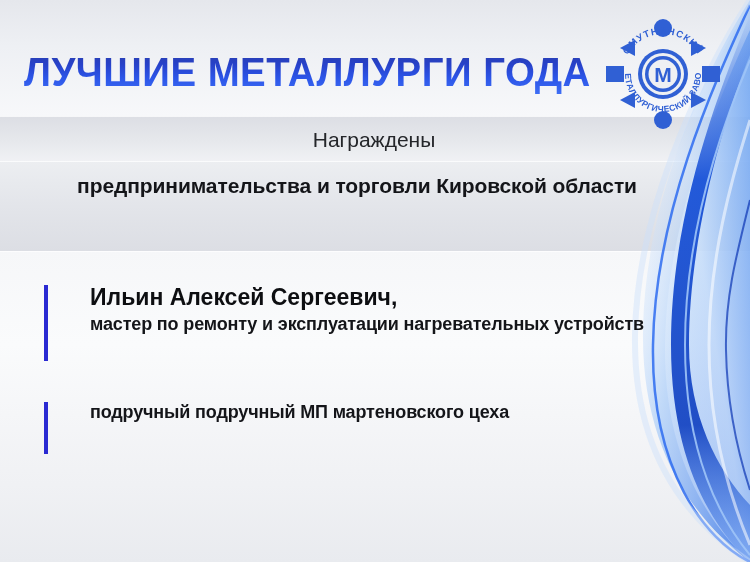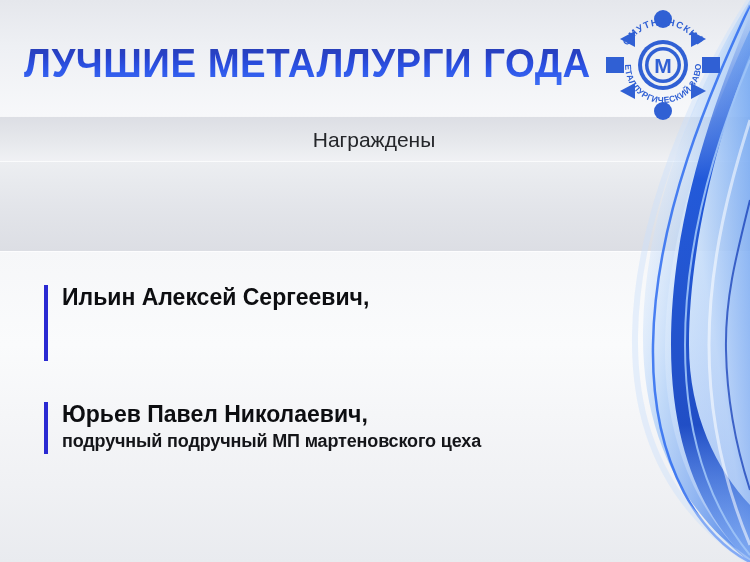--- a/index.html
+++ b/index.html
@@ -65,21 +65,21 @@
     right: 0;
     top: 0;
     width: 165px;
     height: 562px;
     pointer-events: none;
   }
 
   
   .header {
     position: absolute;
-    left: 0; top: 3px;
+    left: 0; top: 12px;
     width: 750px; height: 92px; border-radius: 26px;
   }
   .title {
     position: absolute;
     left: 24px;
     top: 38px;
     font-size: 40px;
     font-weight: bold;
     letter-spacing: 0.5px;
     font-stretch: condensed;
@@ -138,20 +138,21 @@
     left: 0;
     top: 2px;
     width: 4px;
     background: #2a2ad2;
   }
   .person-1 .accent-bar { height: 76px; }
   .person-2 .accent-bar { height: 52px; }
 
   .person-body {
     padding-left: 18px;
+    margin-left: 28px;
   }
   .person-name {
     font-size: 23px;
     font-weight: bold;
     color: #0d0e11;
     line-height: 29px;
     white-space: nowrap;
   }
   .person-role {
     font-size: 18px;
@@ -291,30 +292,31 @@
       <circle cx="58" cy="56" r="21" fill="#eef0f3"></circle>
       <circle cx="58" cy="56" r="18" fill="#3060d4"></circle>
       <circle cx="58" cy="56" r="14.5" fill="#eef0f3"></circle>
       <text x="58" y="64" text-anchor="middle" font-size="21" font-weight="bold" fill="#3060d4" font-family="Liberation Sans, sans-serif">М</text>
     </svg>
   </div>
 
   <div class="awarded">Награждены</div>
 
   <div class="award-lines">
+    <div class="award-line">предпринимательства и торговли Кировской области</div>
   </div>
 
   <div class="person person-1">
     <div class="accent-bar"></div>
     <div class="person-body">
       <div class="person-name">Ильин Алексей Сергеевич,</div>
+      <div class="person-role">мастер по ремонту и эксплуатации нагревательных устройств</div>
     </div>
   </div>
 
   <div class="person person-2">
     <div class="accent-bar"></div>
     <div class="person-body">
-      <div class="person-name">Юрьев Павел Николаевич,</div>
       <div class="person-role">подручный подручный МП мартеновского цеха</div>
     </div>
   </div>
 
 </div>
 
 </body></html>

